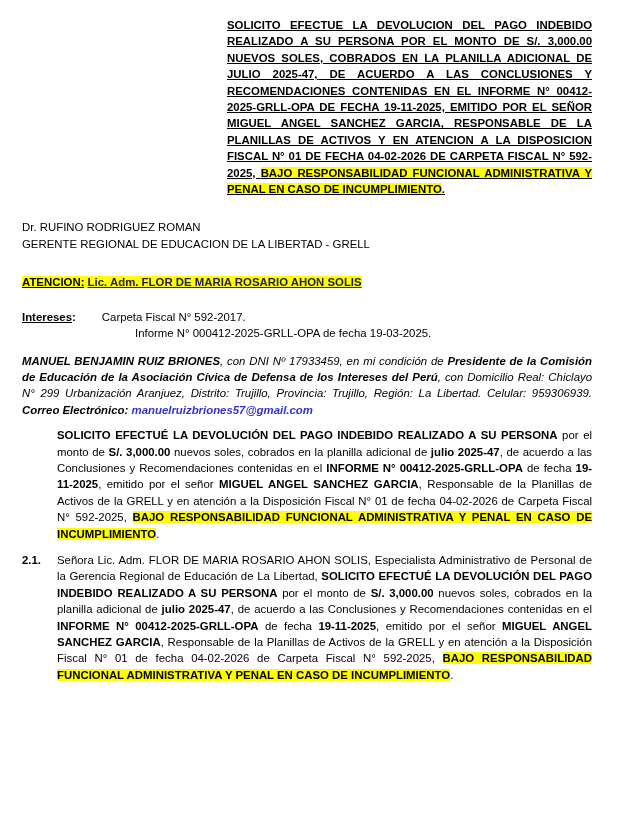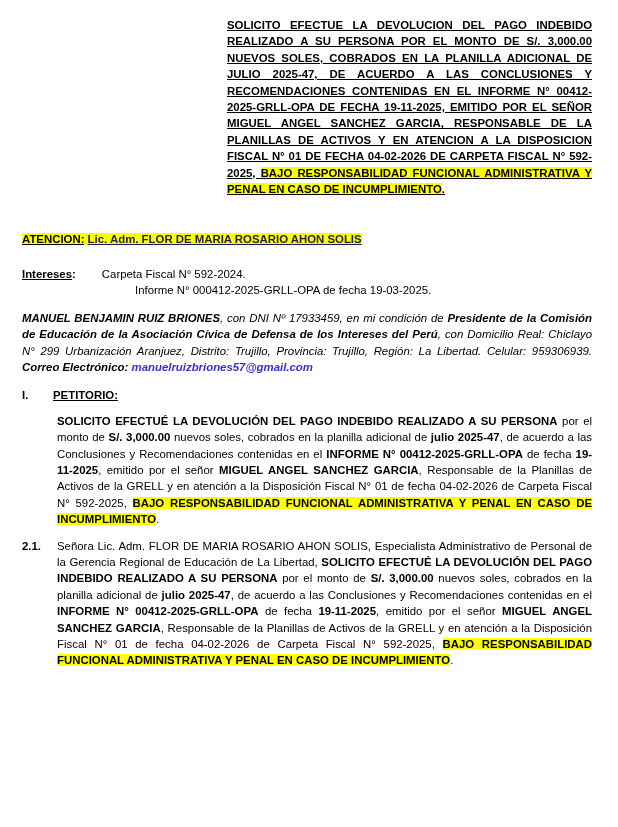--- a/index.html
+++ b/index.html
@@ -17,21 +17,21 @@
   .r-i { font-style:italic; }
   .r-u { text-decoration:underline; }
   .r-h { background:var(--highlight,#ffff00); }
   .r-navy { color:var(--navy,#202060); }
   .r-blue { color:var(--link_blue,#3333cc); }
   .r-tab { display:inline-block; width:26px; }
 
   .summary { margin-left:205px; text-align:justify; font-weight:bold; text-decoration:underline; }
 
   .recipient { margin-top:22px; }
-  .attention { margin-top:34px; }
+  .attention { margin-top:22px; }
   .attention .line2 { margin-left:88px; }
   .reference { margin-top:18px; }
   .reference .line2 { margin-left:113px; }
   .intro { margin-top:11px; text-align:justify; }
 
   .heading { margin-top:12px; font-weight:bold; }
   .heading.heading2 { margin-top:18px; }
   .heading .h-num { display:inline-block; width:31px; }
   .heading .h-title { text-decoration:underline; }
 
@@ -39,35 +39,36 @@
   .item { margin-top:10px; padding-left:35px; text-indent:-35px; text-align:justify; }
   .item .i-num { display:inline-block; width:35px; font-weight:bold; text-indent:0; }
 </style>
 </head>
 <body>
 
 <div class="page">
 
   <p class="summary"><span>SOLICITO EFECTUE LA DEVOLUCION DEL PAGO INDEBIDO REALIZADO A SU PERSONA POR EL MONTO DE S/. 3,000.00 NUEVOS SOLES, COBRADOS EN LA PLANILLA ADICIONAL DE JULIO 2025-47, DE ACUERDO A LAS CONCLUSIONES Y RECOMENDACIONES CONTENIDAS EN EL INFORME N° 00412-2025-GRLL-OPA DE FECHA 19-11-2025, EMITIDO POR EL SEÑOR MIGUEL ANGEL SANCHEZ GARCIA, RESPONSABLE DE LA PLANILLAS DE ACTIVOS Y EN ATENCION A LA DISPOSICION FISCAL N° 01 DE FECHA 04-02-2026 DE CARPETA FISCAL N° 592-2025, </span><span class="r-h">BAJO RESPONSABILIDAD FUNCIONAL ADMINISTRATIVA Y PENAL EN CASO DE INCUMPLIMIENTO</span><span>.</span></p>
 
+  <div class="recipient">
+    <div>Dr. RUFINO RODRIGUEZ ROMAN</div>
+    <div>GERENTE REGIONAL DE EDUCACION DE LA LIBERTAD - GRELL</div>
+  </div>
 
   <div class="attention">
     <div class="line1"><span class="r-b r-u r-h">ATENCION:</span><span class="r-h"> </span><span class="r-b r-u r-h r-navy">Lic. Adm. FLOR DE MARIA ROSARIO AHON SOLIS</span></div>
   </div>
 
   <div class="reference">
-    <div class="line1"><span class="r-b r-u">Intereses</span><span class="r-b">:</span><span class="r-tab"></span><span>Carpeta Fiscal N° 592-2024.</span></div>
+    <div class="line1"><span class="r-b r-u">Intereses</span><span class="r-b">:</span><span class="r-tab"></span><span>Carpeta Fiscal N° 592-2017.</span></div>
     <div class="line2">Informe N° 000412-2025-GRLL-OPA de fecha 19-03-2025.</div>
   </div>
 
   <p class="intro"><span class="r-b r-i">MANUEL BENJAMIN RUIZ BRIONES</span><span class="r-i">, con DNI Nº 17933459, en mi condición de </span><span class="r-b r-i">Presidente de la Comisión de Educación de la Asociación Cívica de Defensa de los Intereses del Perú</span><span class="r-i">, con Domicilio Real: Chiclayo N° 299 Urbanización Aranjuez, Distrito: Trujillo, Provincia: Trujillo, Región: La Libertad. Celular: 959306939. </span><span class="r-b r-i">Correo Electrónico: </span><span class="r-b r-i r-blue">manuelruizbriones57@gmail.com</span></p>
 
-  <div class="heading">
-    <span class="h-num">I.</span><span class="h-title">PETITORIO:</span>
-  </div>
 
   <p class="par"><span class="r-b">SOLICITO EFECTUÉ LA DEVOLUCIÓN DEL PAGO INDEBIDO REALIZADO A SU PERSONA</span><span> por el monto de </span><span class="r-b">S/. 3,000.00</span><span> nuevos soles, cobrados en la planilla adicional de </span><span class="r-b">julio 2025-47</span><span>, de acuerdo a las Conclusiones y Recomendaciones contenidas en el </span><span class="r-b">INFORME N° 00412-2025-GRLL-OPA</span><span> de fecha </span><span class="r-b">19-11-2025</span><span>, emitido por el señor </span><span class="r-b">MIGUEL ANGEL SANCHEZ GARCIA</span><span>, Responsable de la Planillas de Activos de la GRELL y en atención a la Disposición Fiscal N° 01 de fecha 04-02-2026 de Carpeta Fiscal N° 592-2025, </span><span class="r-b r-h">BAJO RESPONSABILIDAD FUNCIONAL ADMINISTRATIVA Y PENAL EN CASO DE INCUMPLIMIENTO</span><span>.</span></p>
 
 
   <p class="item">
     <span class="i-num">2.1.</span><span><span>Señora Lic. Adm. FLOR DE MARIA ROSARIO AHON SOLIS, Especialista Administrativo de Personal de la Gerencia Regional de Educación de La Libertad, </span><span class="r-b">SOLICITO EFECTUÉ LA DEVOLUCIÓN DEL PAGO INDEBIDO REALIZADO A SU PERSONA</span><span> por el monto de </span><span class="r-b">S/. 3,000.00</span><span> nuevos soles, cobrados en la planilla adicional de </span><span class="r-b">julio 2025-47</span><span>, de acuerdo a las Conclusiones y Recomendaciones contenidas en el </span><span class="r-b">INFORME N° 00412-2025-GRLL-OPA</span><span> de fecha </span><span class="r-b">19-11-2025</span><span>, emitido por el señor </span><span class="r-b">MIGUEL ANGEL SANCHEZ GARCIA</span><span>, Responsable de la Planillas de Activos de la GRELL y en atención a la Disposición Fiscal N° 01 de fecha 04-02-2026 de Carpeta Fiscal N° 592-2025, </span><span class="r-b r-h">BAJO RESPONSABILIDAD FUNCIONAL ADMINISTRATIVA Y PENAL EN CASO DE INCUMPLIMIENTO</span><span>.</span></span>
   </p>
 
 </div>
 

